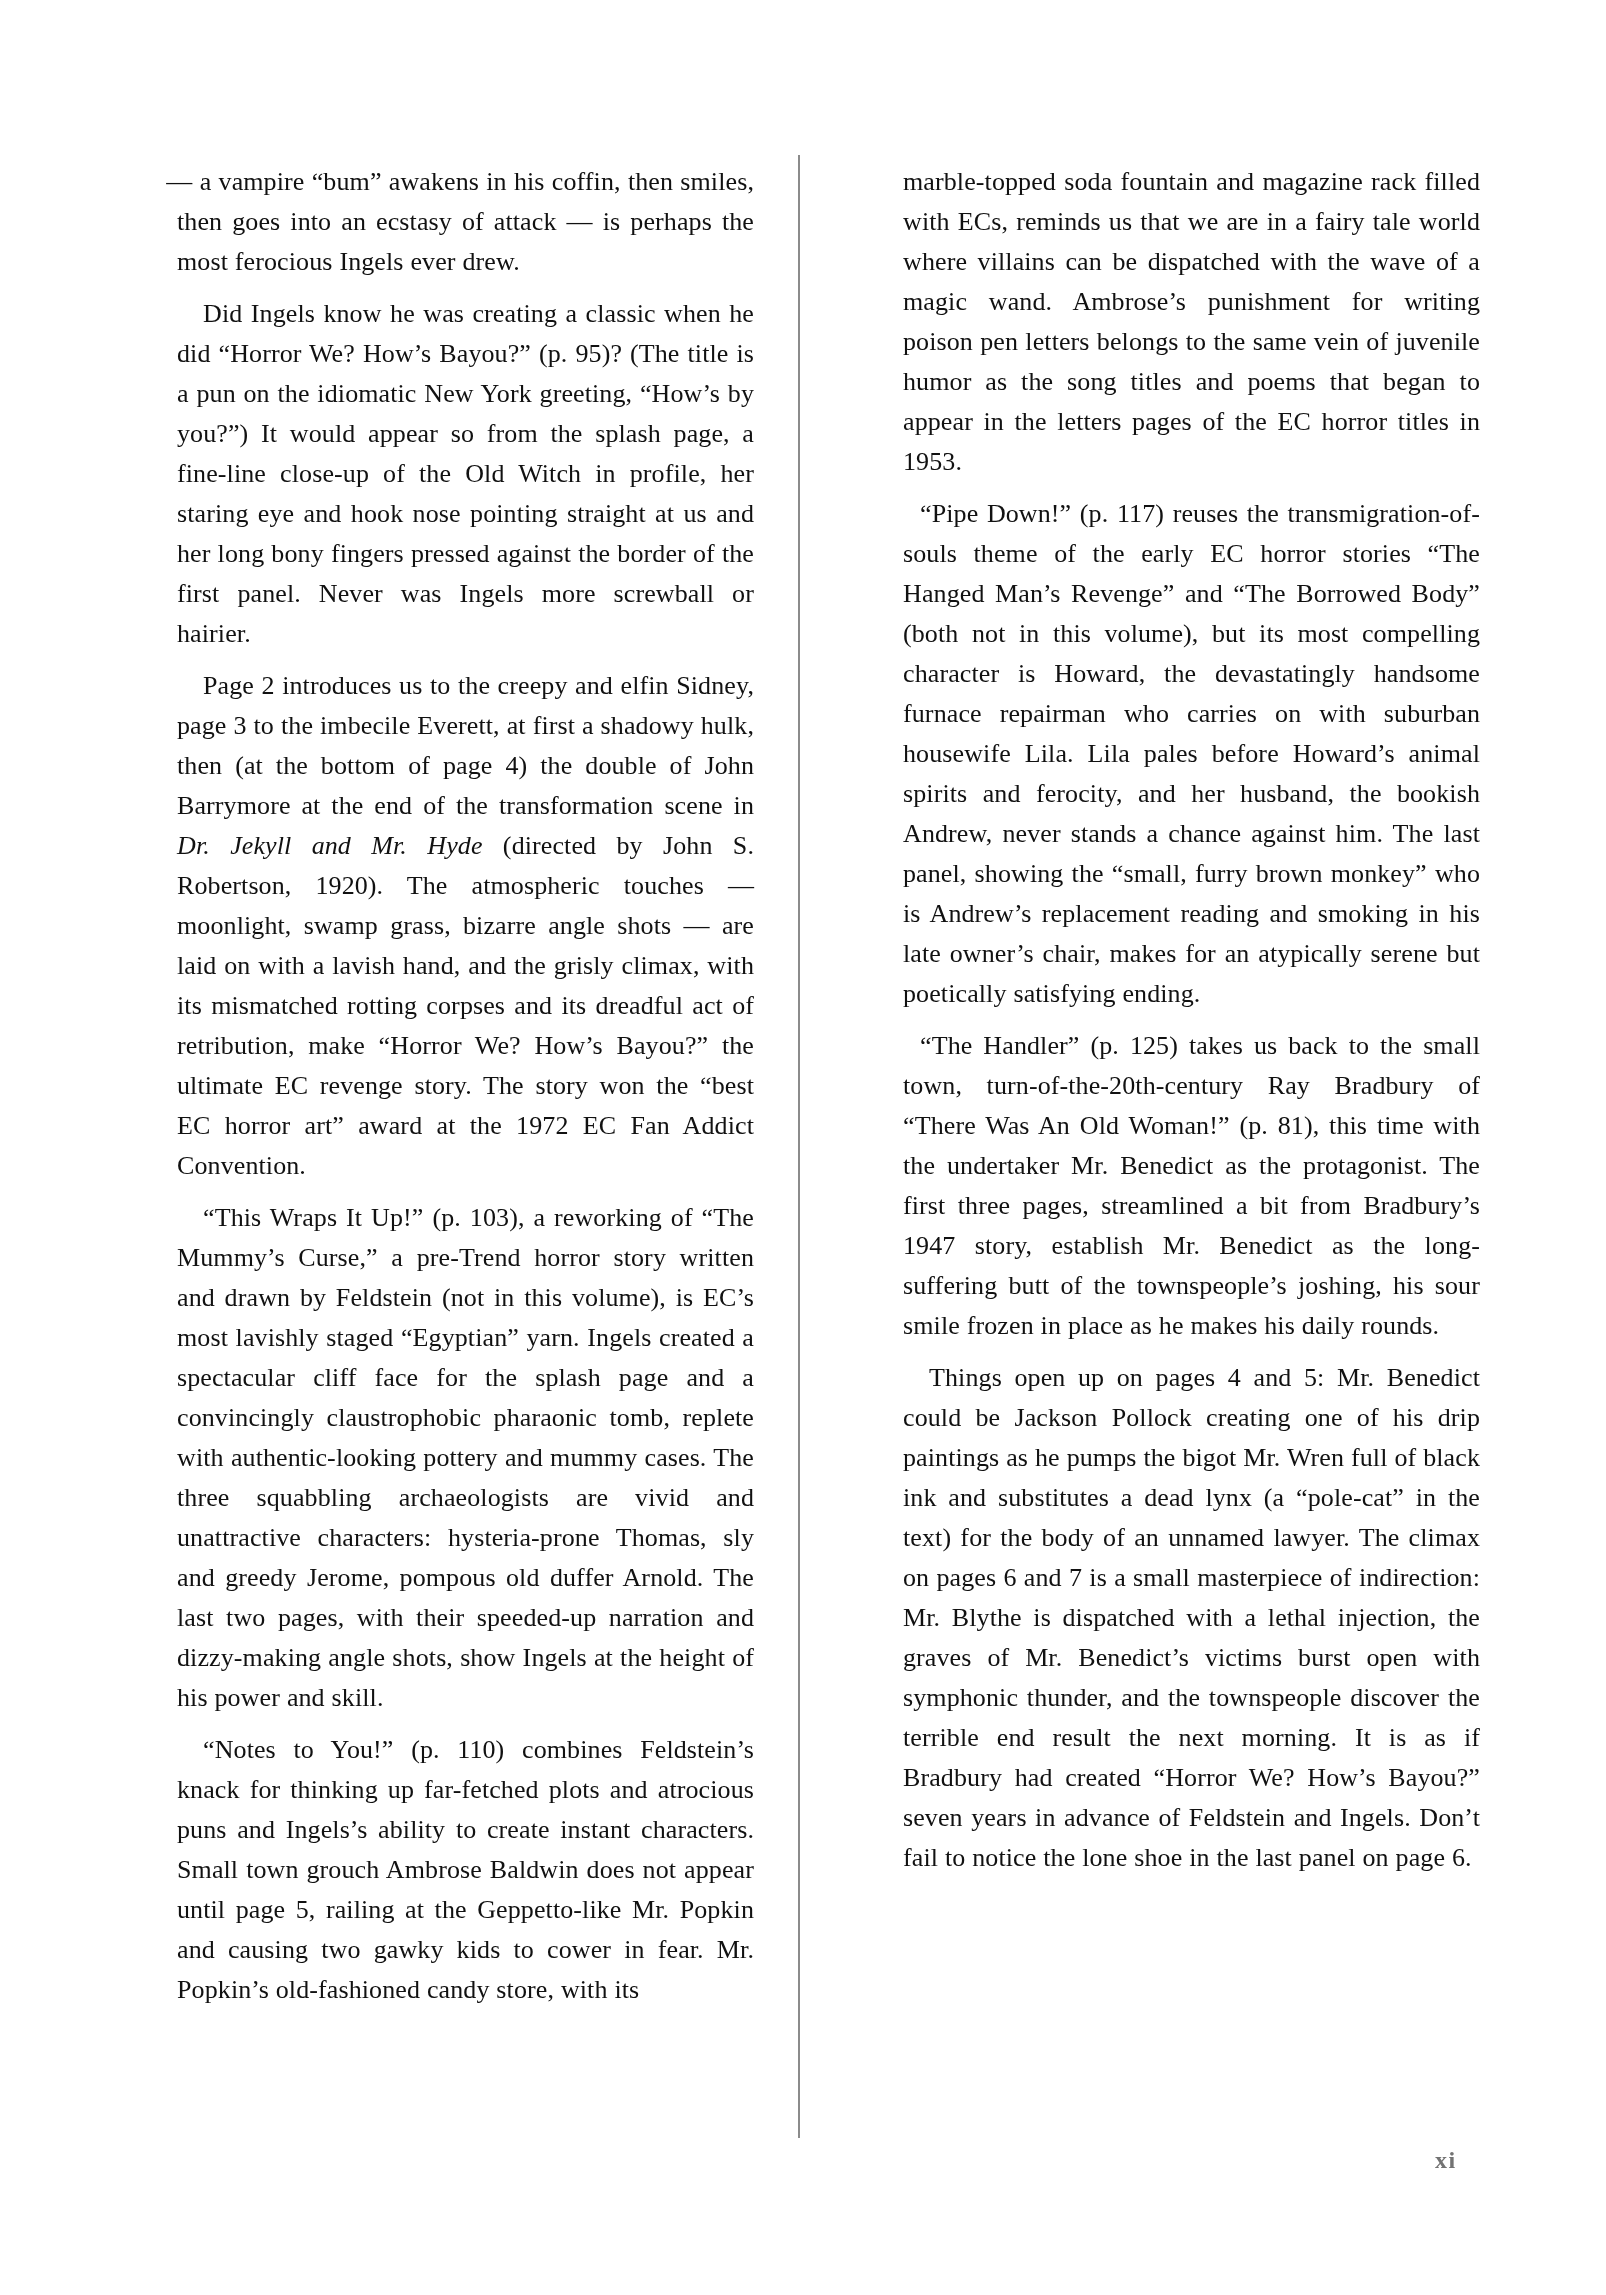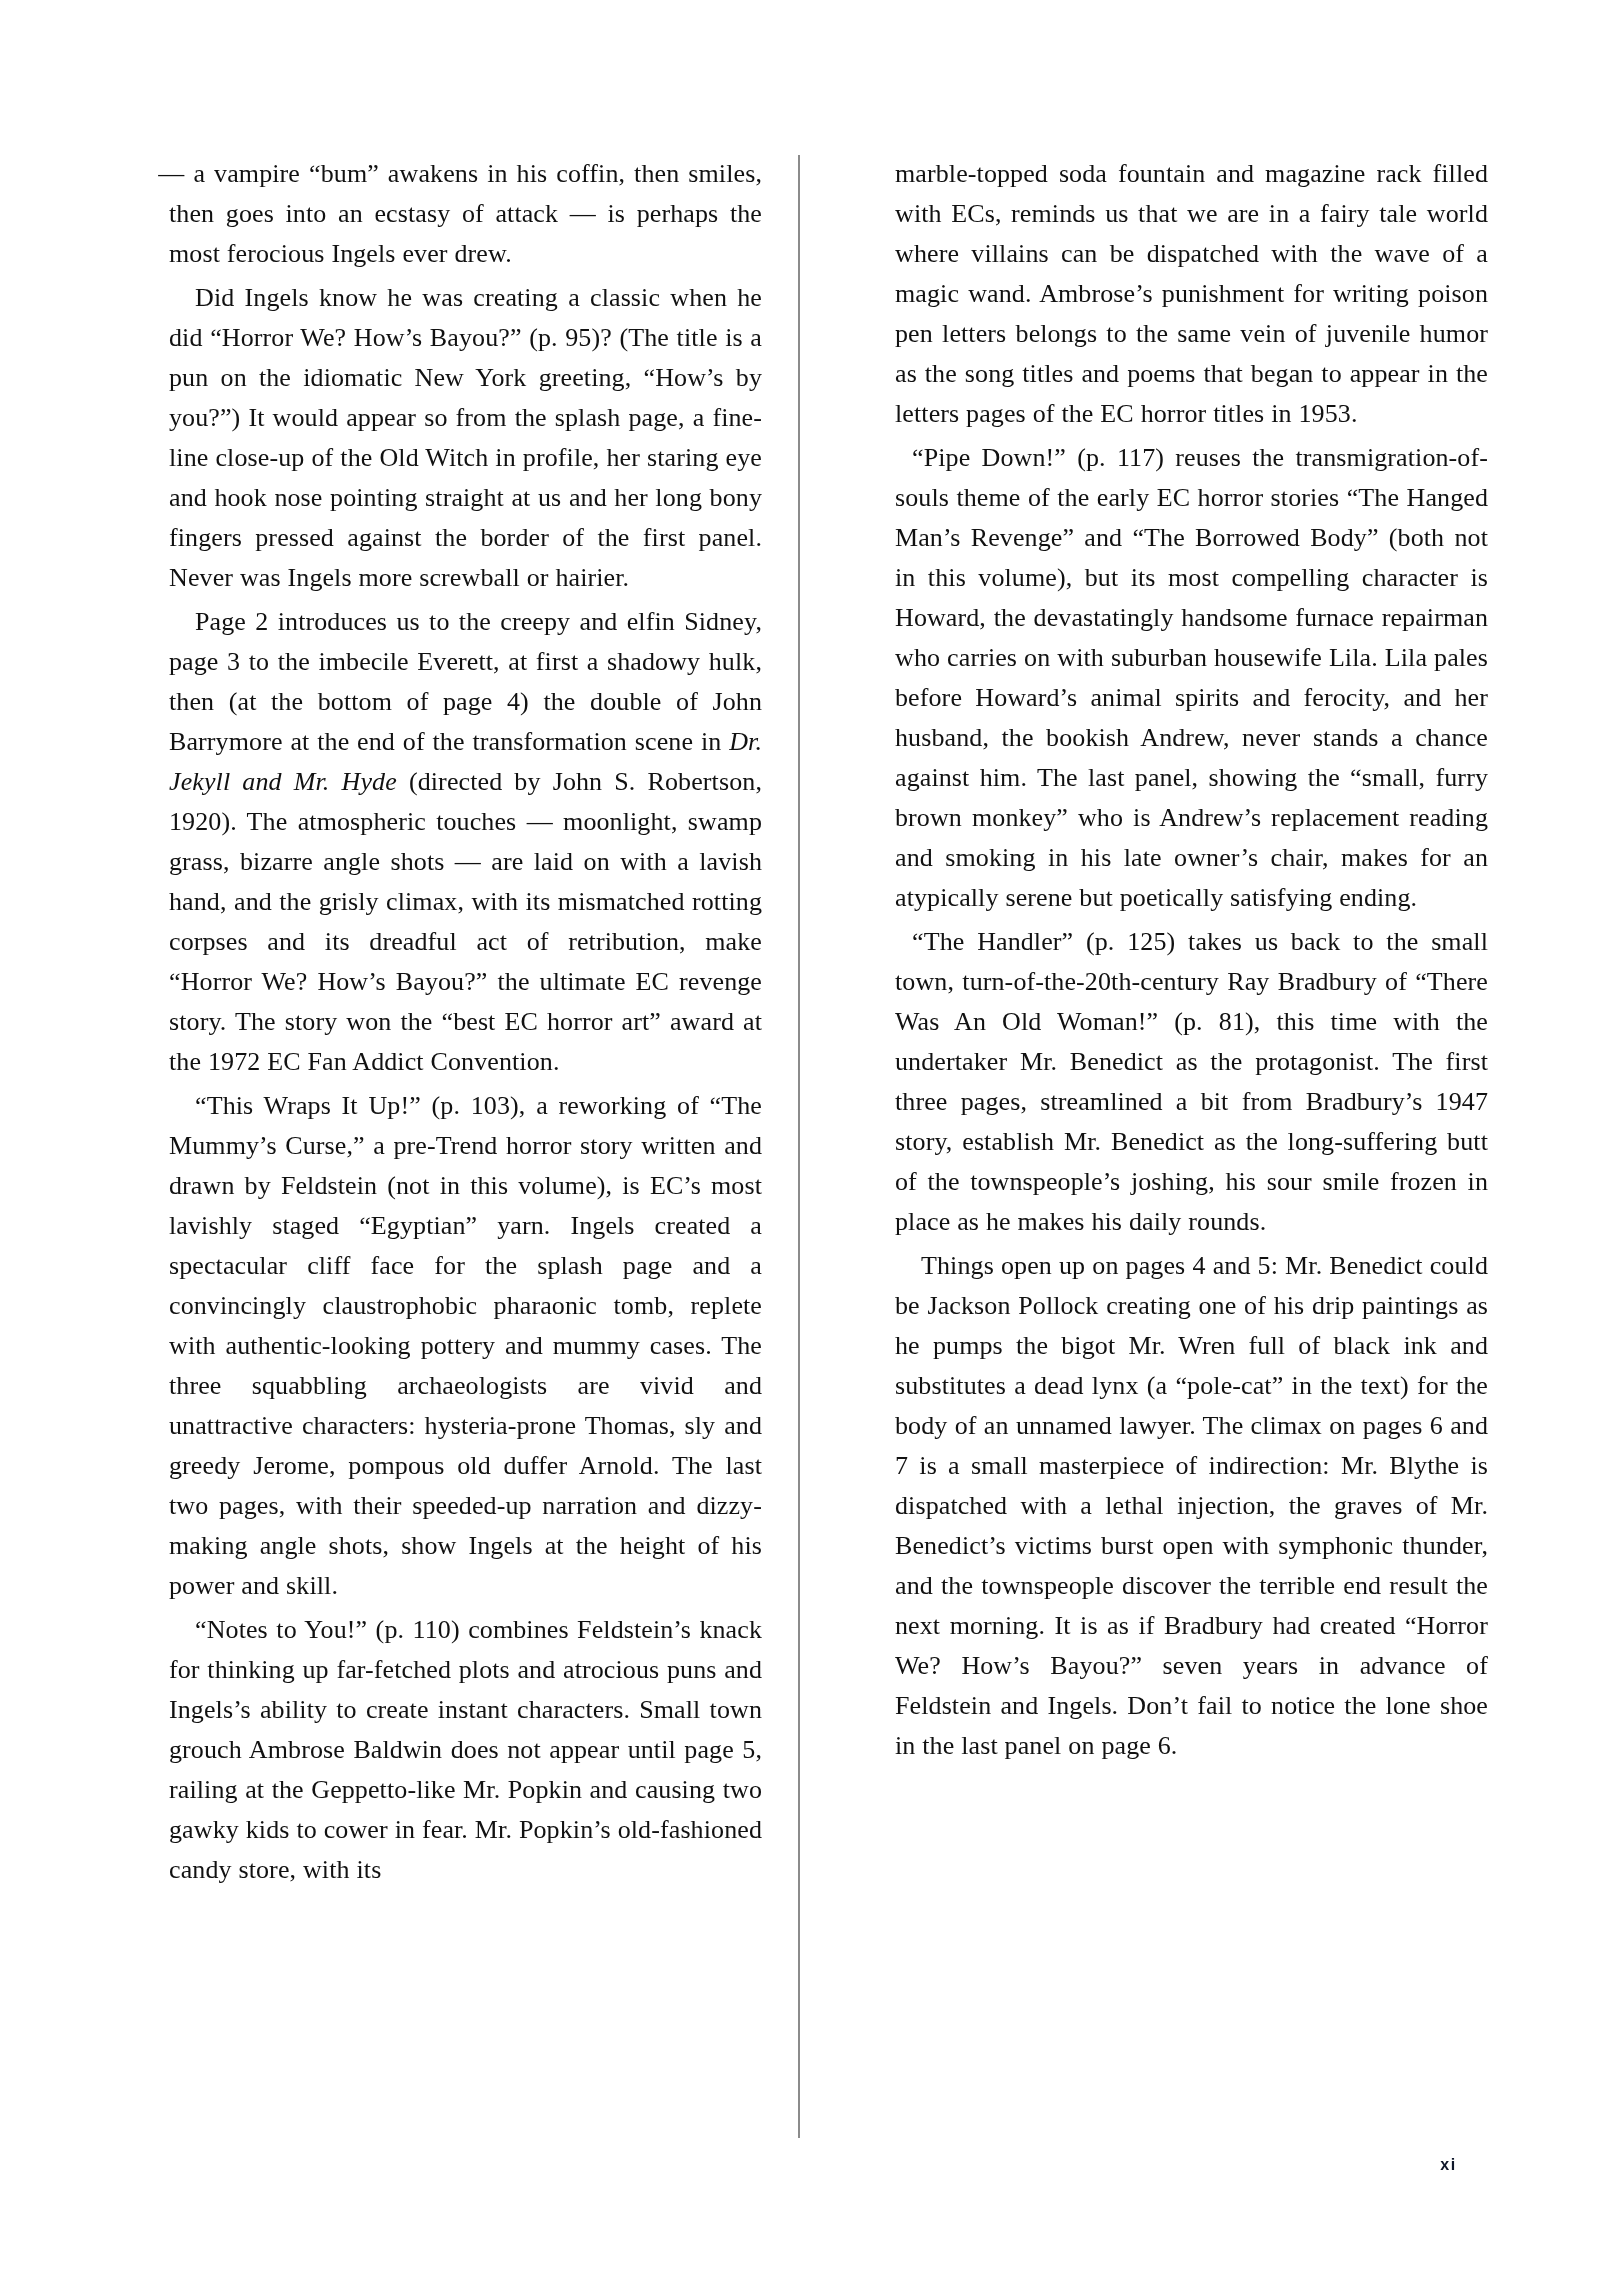--- a/index.html
+++ b/index.html
@@ -41,21 +41,21 @@
     position: absolute;
     left: 798px;
     top: 155px;
     width: 1.5px;
     height: 1983px;
     background: #8b8b8b;
   }
 
   
   p.body-par {
-    margin: 4px;
+    margin: 12px;
     font-family: "Liberation Serif", "DejaVu Serif", serif;
     font-size: 26px;
     line-height: 40px;
     color: #111111;
     text-align: justify;
     text-justify: inter-word;
     text-indent: 26px;
     -webkit-hyphens: none;
     hyphens: none;
     word-spacing: 0.01em;
@@ -79,24 +79,24 @@
 
   .ital {
     font-style: italic;
   }
 
   
   .folio {
     position: absolute;
     right: 150px;
     bottom: 121px;
-    font-family: Liberation Sans, sans-serif;
-    font-size: 16px;
+    font-family: Liberation Serif, serif;
+    font-size: 24px;
     letter-spacing: 1.7px;
-    color: #0f172a;
+    color: #737373;
     font-weight: 600;
   }
 </style>
 </head>
 <body>
 
 <div class="page">
 
   <div class="column-rule"></div>
 

